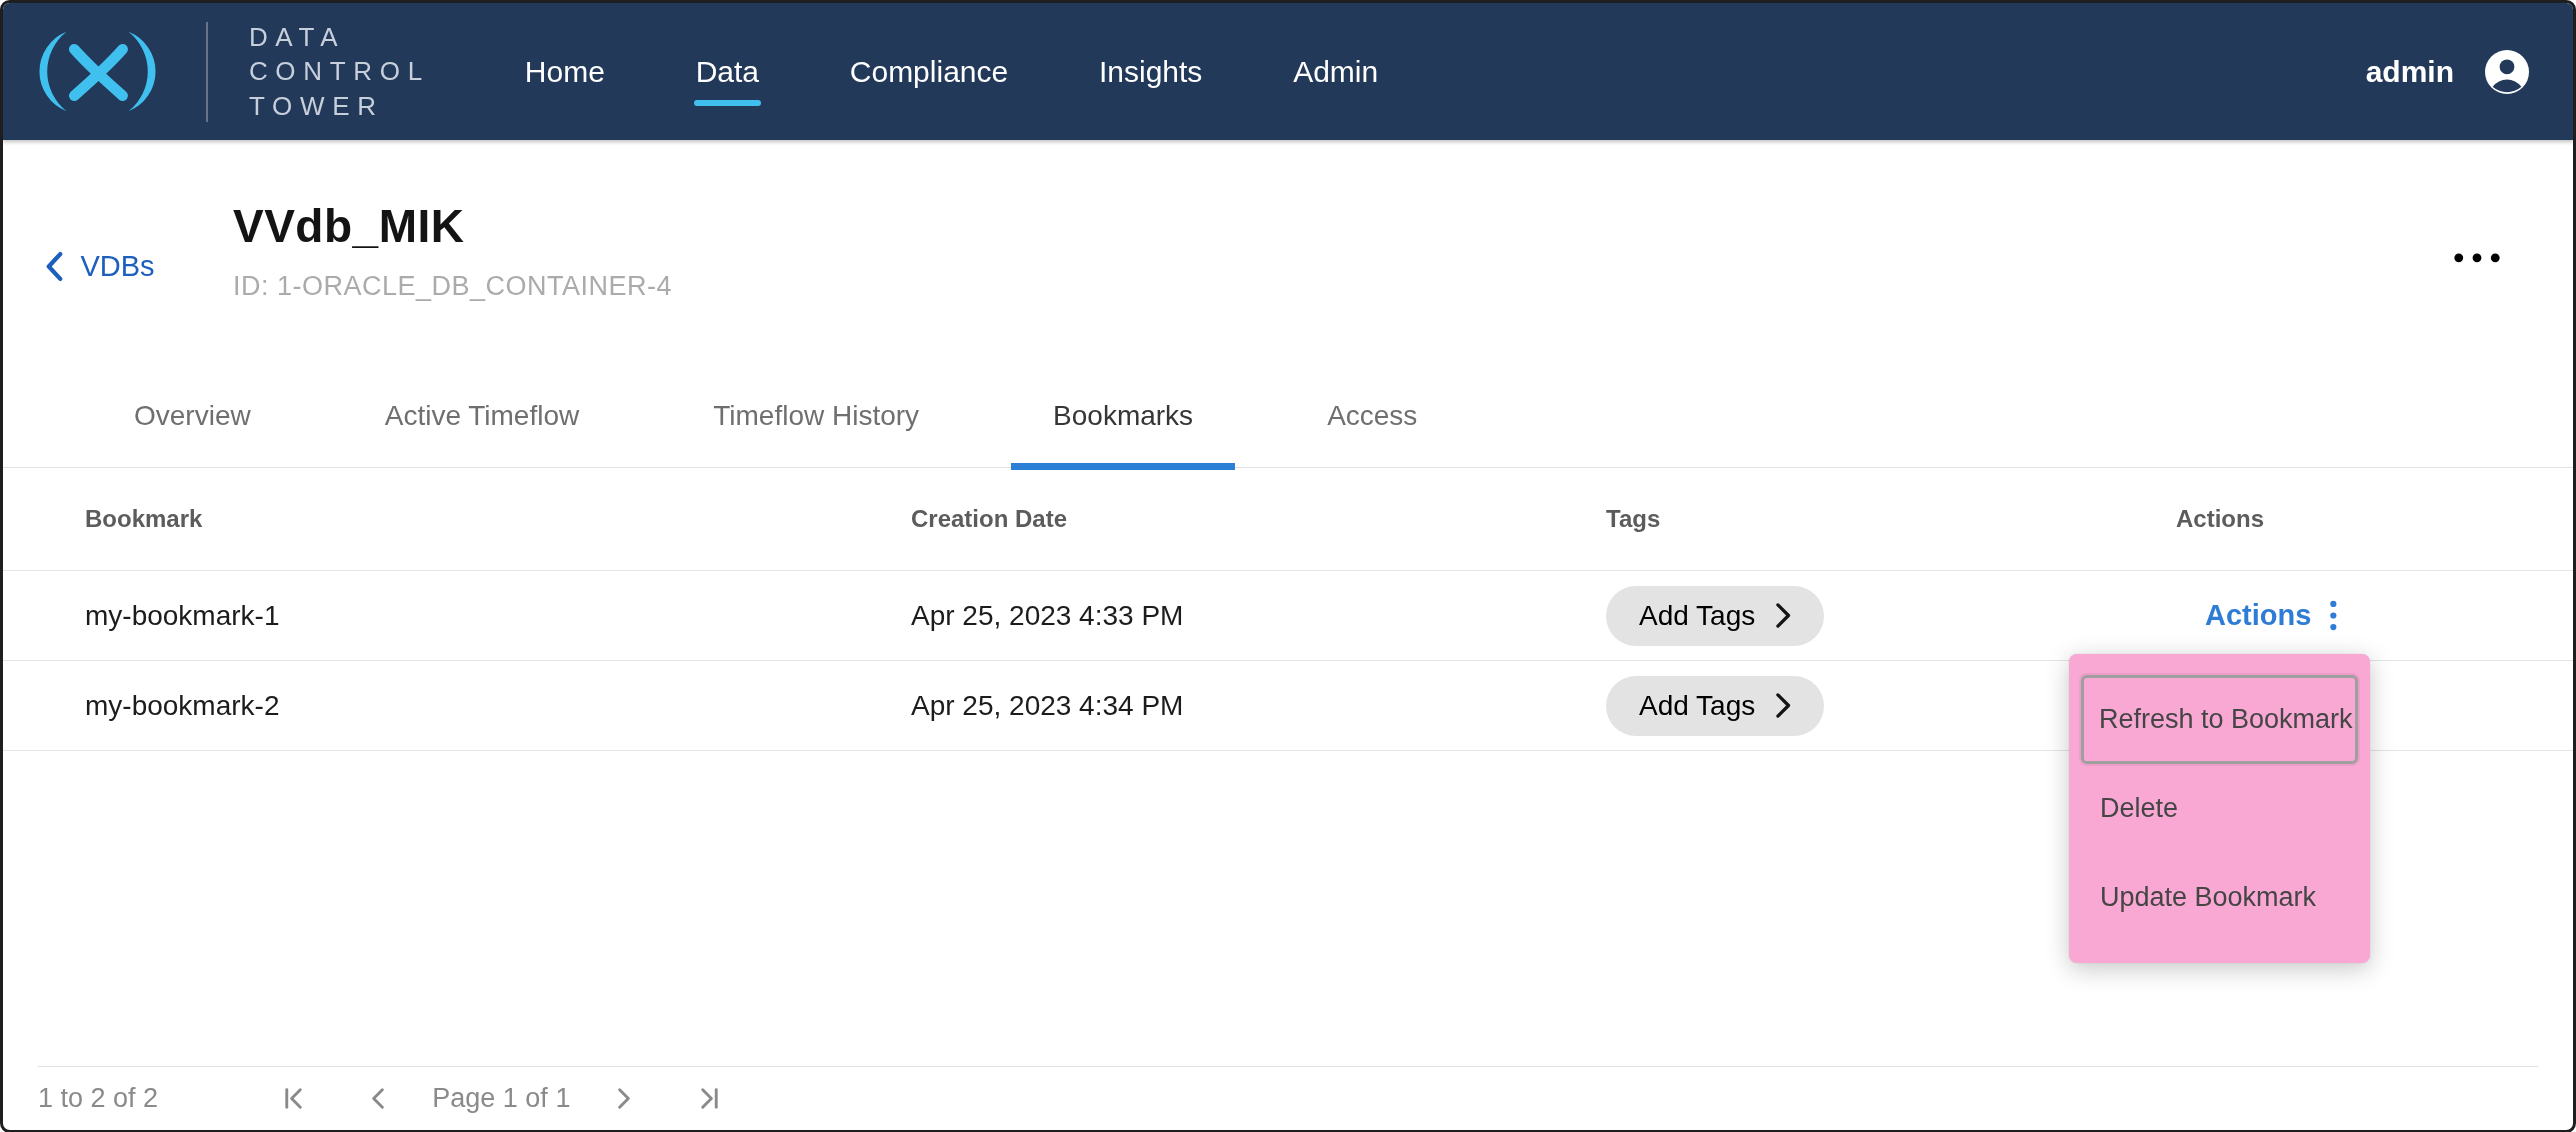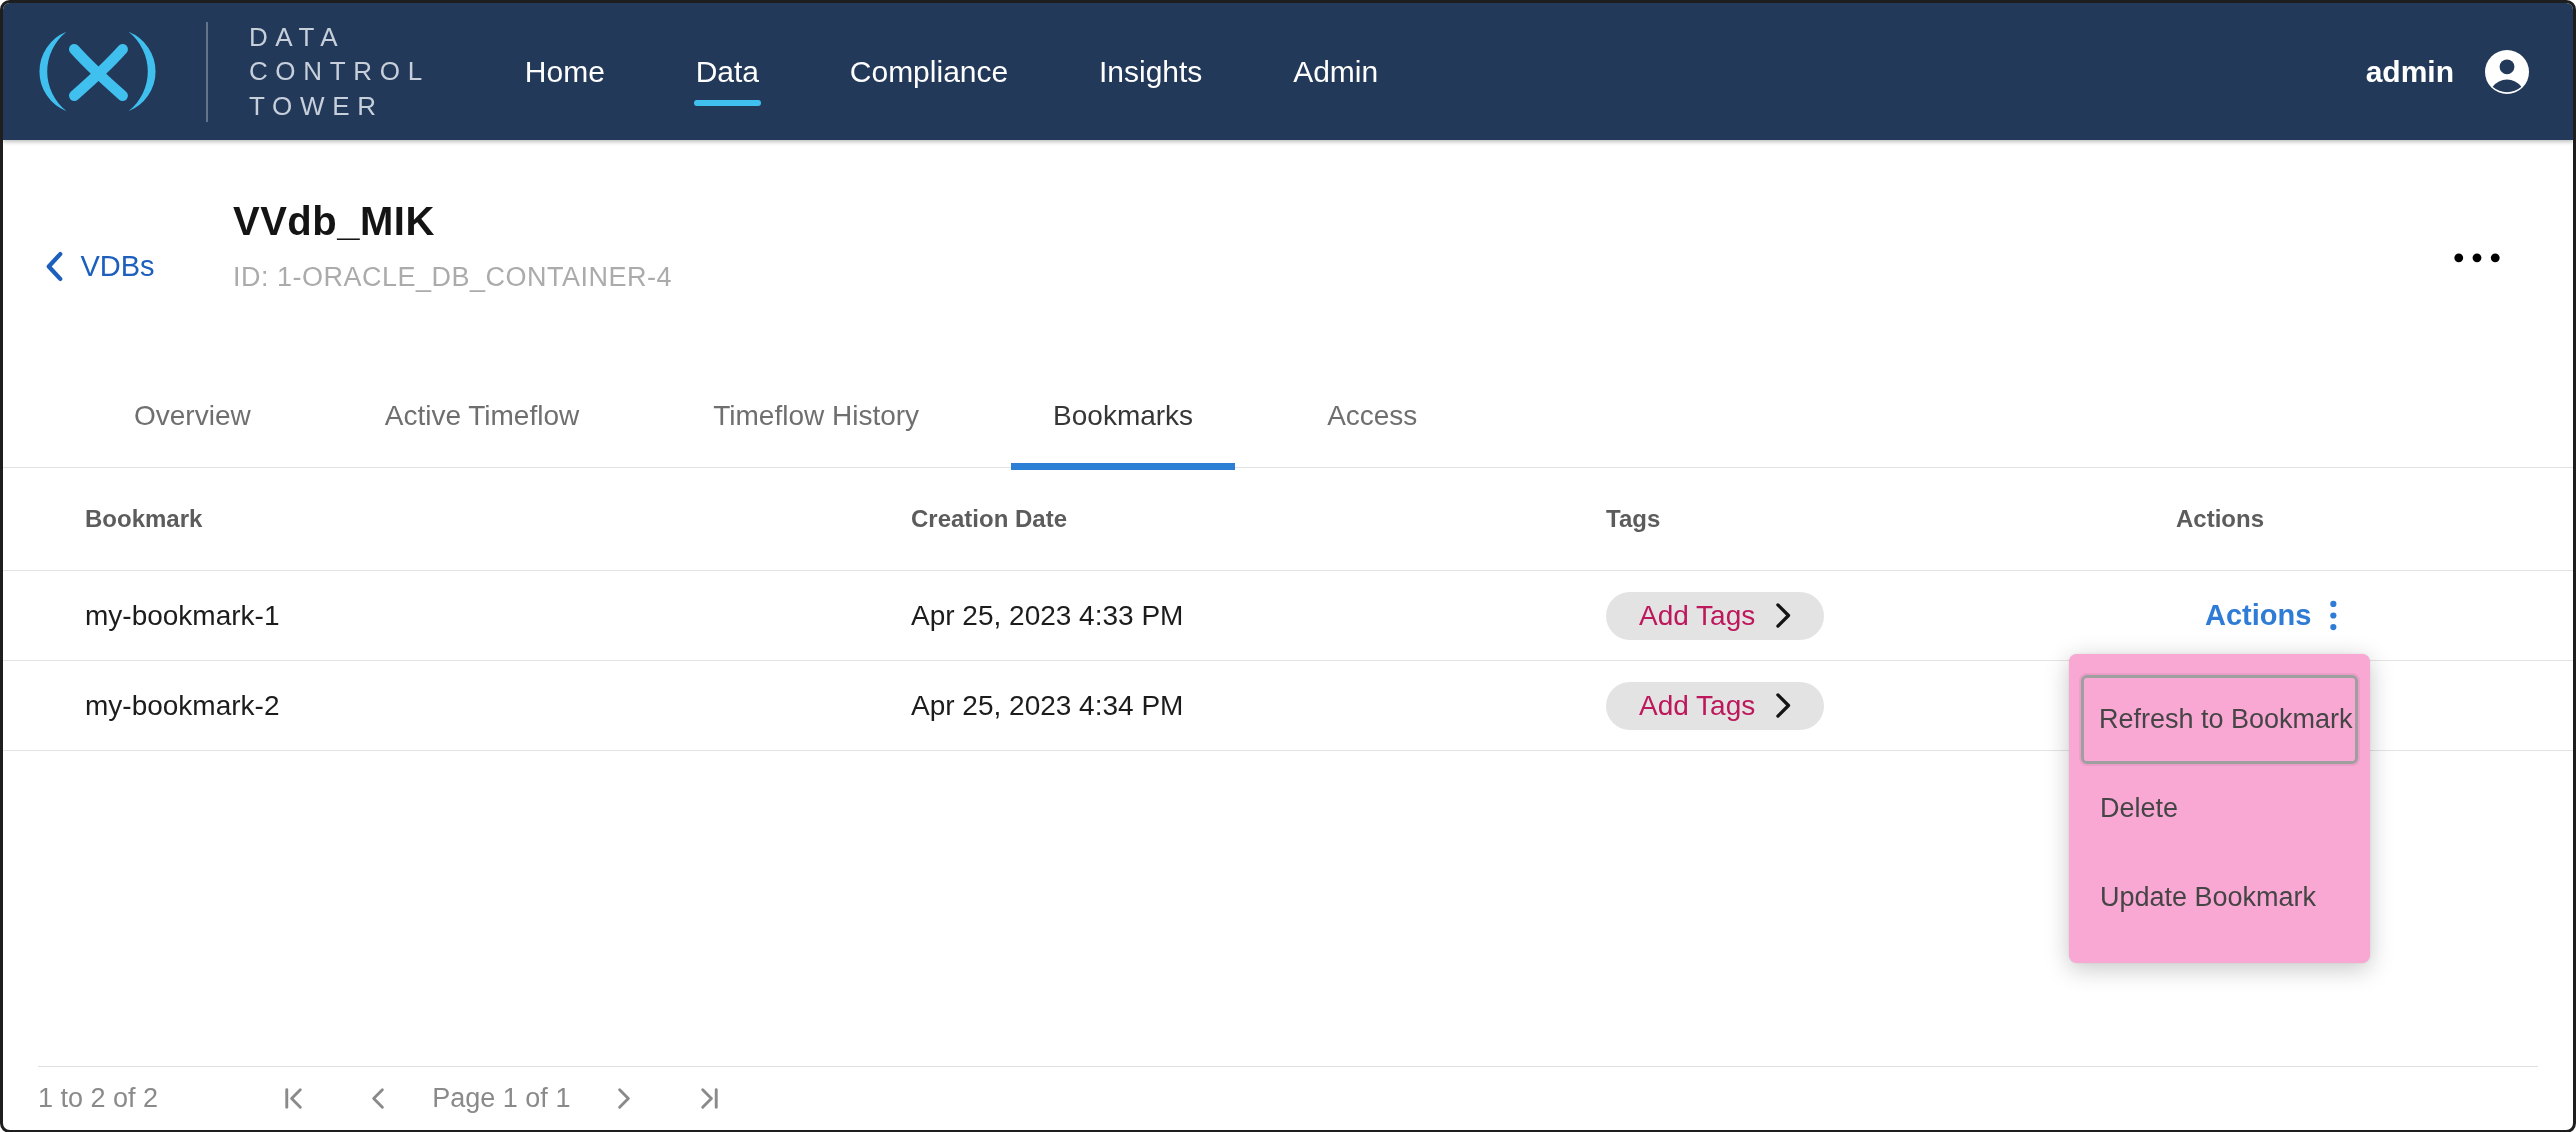--- a/index.html
+++ b/index.html
@@ -46,21 +46,21 @@
 
   
   .title-section { position: relative; height: 243px; }
   .back-link {
     position: absolute; left: 41px; top: 110px;
     display: flex; align-items: center; gap: 15.4px;
     color: #1d5fbd; font-size: 29px; cursor: pointer;
   }
   .title-block { position: absolute; left: 230px; top: 44px; }
   .entity-type { color: #9e9e9e; font-size: 24px; letter-spacing: 1px; }
-  .page-title { margin-top: 15.4px; color: #141414; font-size: 40px; font-weight: 600; letter-spacing: 0.5px; }
+  .page-title { margin-top: 15.4px; color: #141414; font-size: 46px; font-weight: 600; letter-spacing: 0.5px; }
   .id-line { margin-top: 17.4px; color: #ababab; font-size: 27px; letter-spacing: 0.5px; }
   .more-btn { position: absolute; right: 64px; top: 104px; cursor: pointer; padding: 7.7px; }
 
   
   .tabs {
     display: flex; align-items: flex-end;
     padding-left: 89px;
     border-bottom: 1px solid #e2e2e2;
     height: 85px;
   }
@@ -80,23 +80,23 @@
     display: grid;
     grid-template-columns: 826px 695px 570px 1fr;
     align-items: center;
     padding-left: 82px; padding-right: 39px;
     border-bottom: 1px solid #e4e4e4;
   }
   .thead-row { height: 103px; color: #5c5c5c; font-size: 24px; font-weight: 700; }
   .data-row { height: 90px; color: #1c1c1c; font-size: 28px; }
   .pill-btn {
     display: inline-flex; align-items: center; gap: 19.3px;
-    height: 48px; padding: 0 33px;
+    height: 60px; padding: 0 33px;
     background: #e3e3e3; border: none; border-radius: 39px;
-    font-family: inherit; font-size: 28px; color: #be185d; cursor: pointer;
+    font-family: inherit; font-size: 28px; color: #000000; cursor: pointer;
     justify-self: start;
   }
   .actions-link {
     display: inline-flex; align-items: center; gap: 17.4px;
     margin-left: 29px; color: #2e7cd6; font-size: 29px; font-weight: 700;
     cursor: pointer; justify-self: start;
   }
 
   
   .dropdown-menu {

